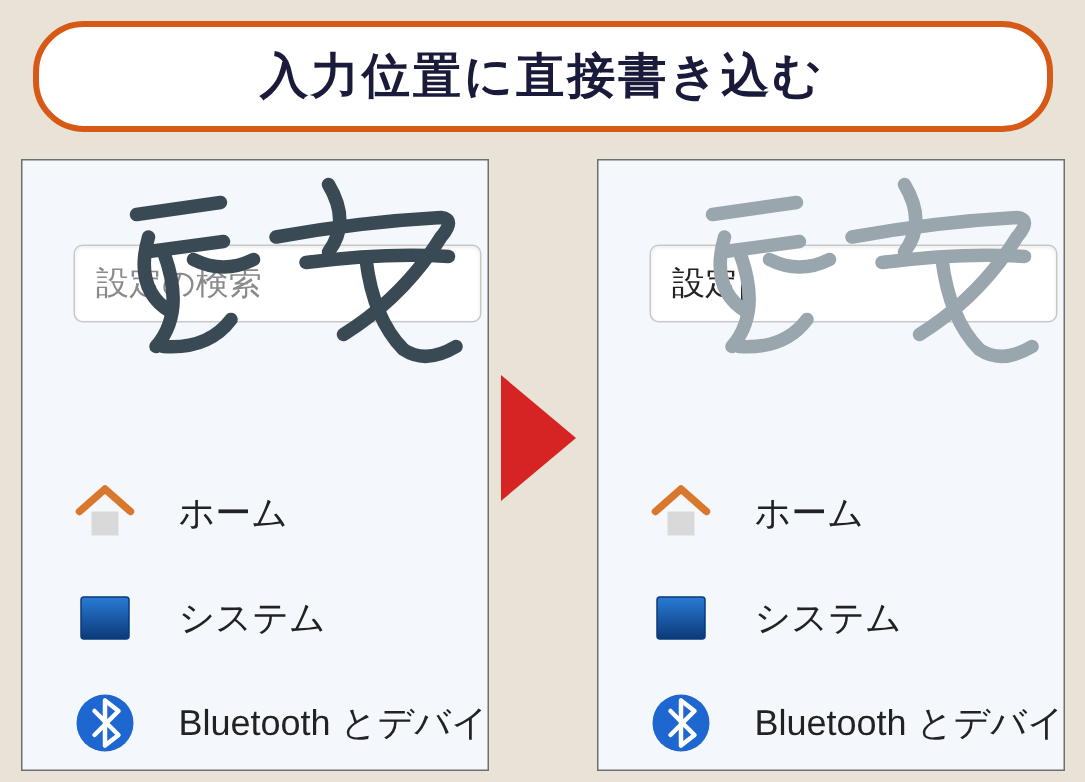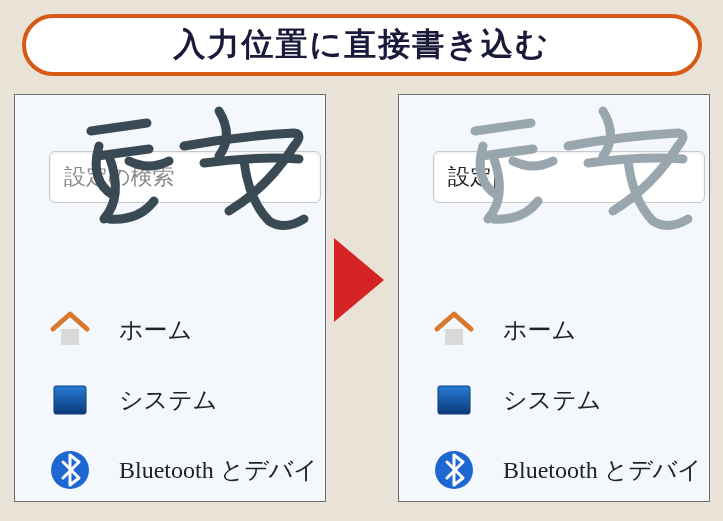--- a/index.html
+++ b/index.html
@@ -10,21 +10,21 @@
     box-sizing:border-box;
     padding:14px 14px 0 14px;
     overflow:hidden;
   }
   *{box-sizing:border-box;}
 
   
   .headline{
     margin:0 auto 18px auto;
     width:680px;
-    height:62px;
+    height:74px;
     border:4px solid #d65a16;
     border-radius:34px;
     background:#ffffff;
     display:flex;
     align-items:center;
     justify-content:center;
   }
   .headline span{
     font-size:32px;
     font-weight:700;
@@ -104,21 +104,20 @@
   }
   .item .icon{
     width:42px;height:42px;
     flex:0 0 42px;
     margin-right:28px;
   }
   .item .label{
     font-size:24px;
     color:#222;
     white-space:nowrap;
-    font-family:Liberation Serif, serif;
   }
 
   
   .arrow{
     position:absolute;
     left:312px;
     top:140px;
     width:70px;height:92px;
   }
   .arrow svg{display:block}

